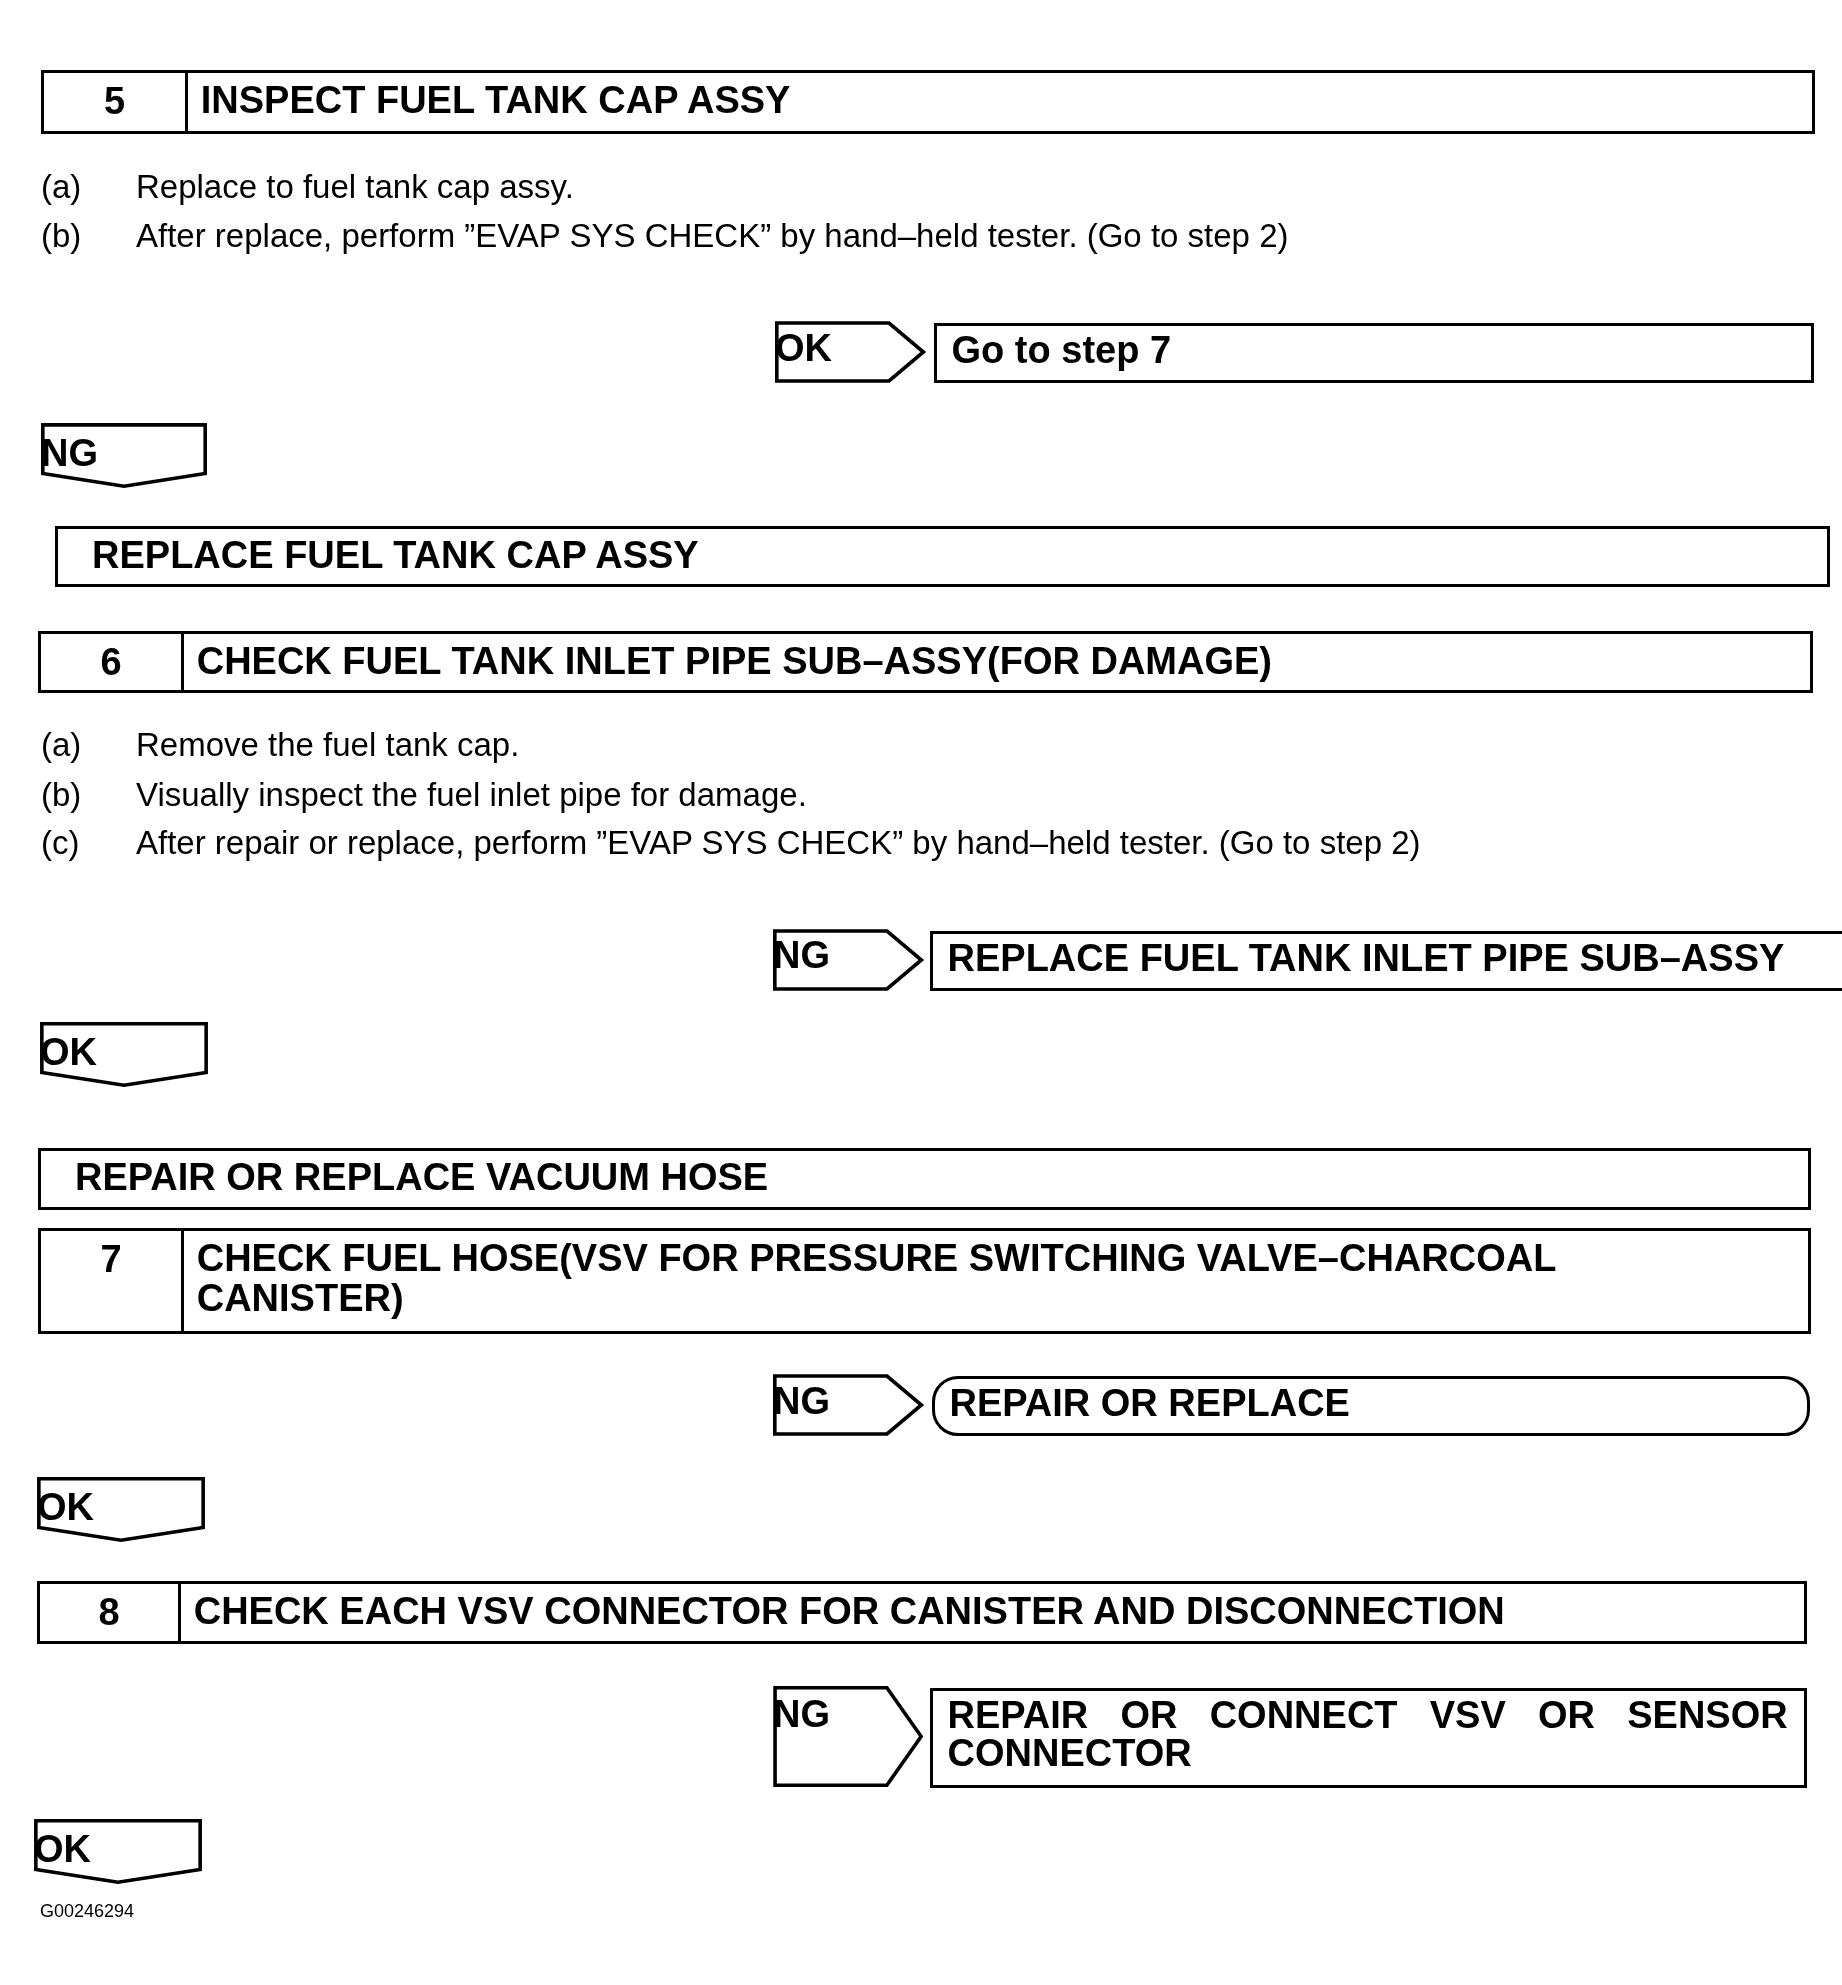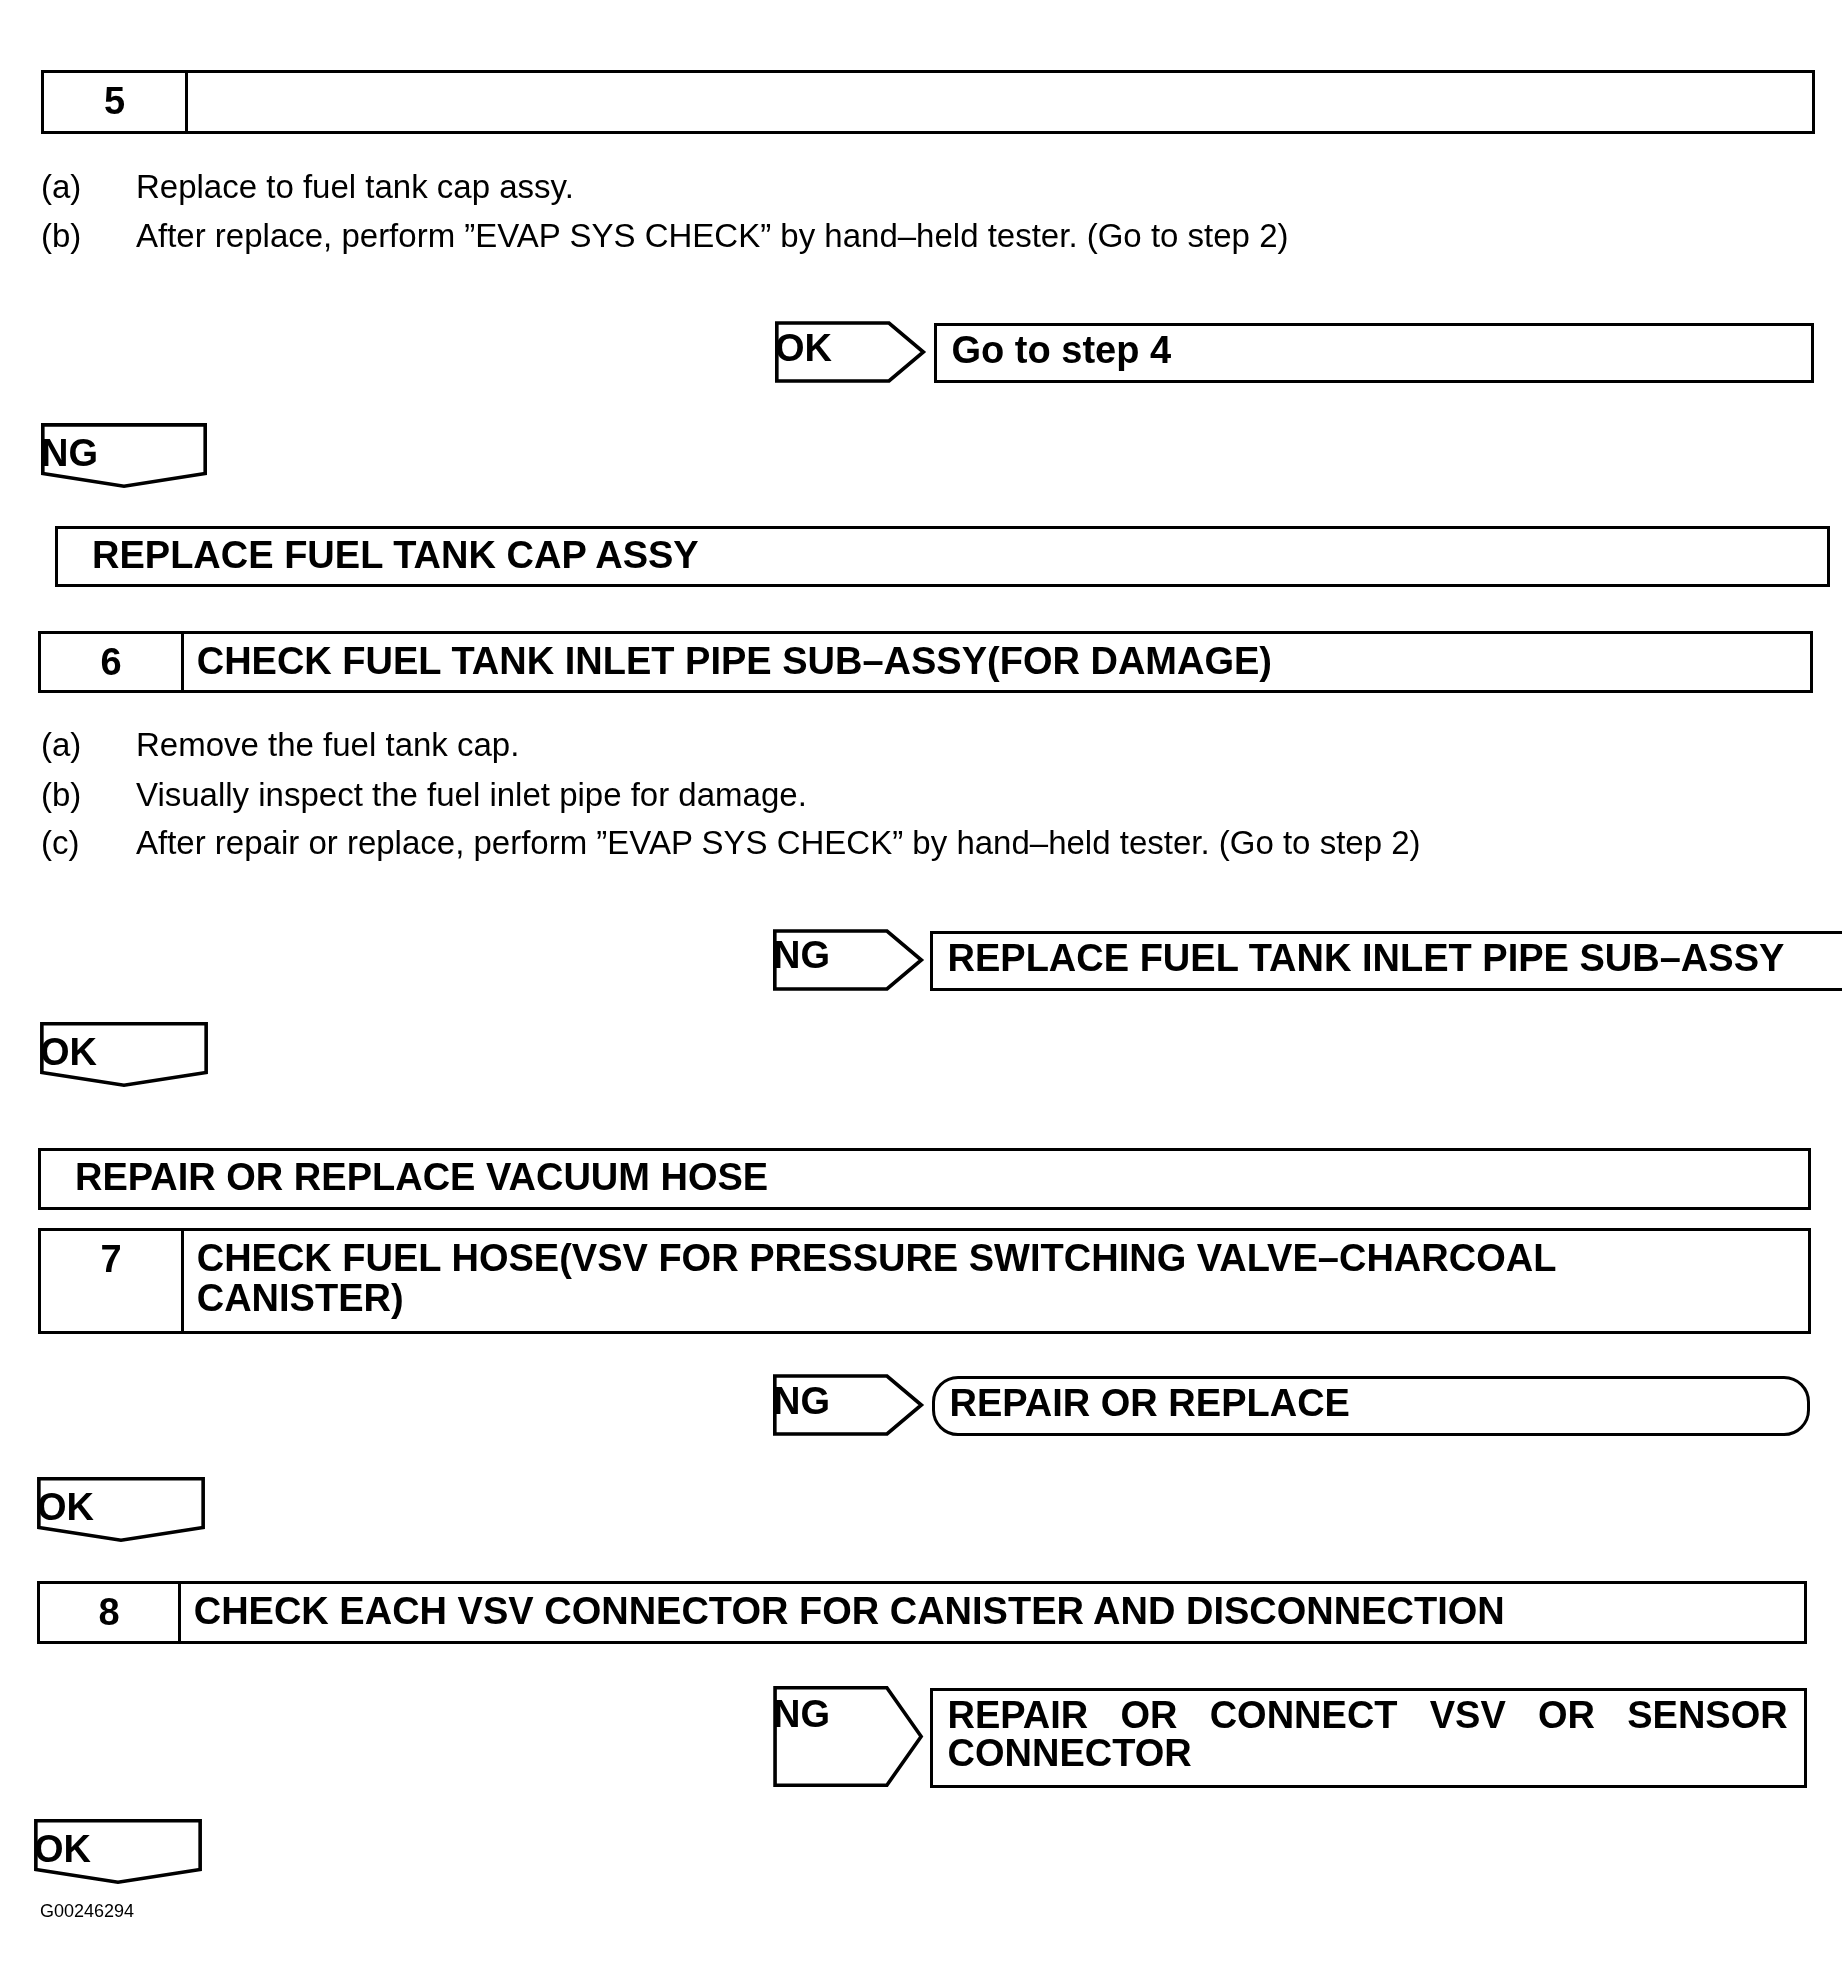--- a/index.html
+++ b/index.html
@@ -19,36 +19,37 @@
          padding: 5.4px 16.3px 0 14.5px; line-height: 38px; }
   svg.shape { position: absolute; overflow: visible; }
   .shape-label { position: absolute; font-weight: bold; font-size: 38px; text-align: left; }
   .footer { font-size: 18px; }
 </style>
 </head>
 <body>
 
 <div class="abs hdr" style="left:41px; top:70px; width:1774px; height:64px;">
   <div class="num" style="width:141px;">5</div>
+  <div class="title">INSPECT FUEL TANK CAP ASSY</div>
 </div>
 
 <div class="abs item" style="left:41px; top:168px; width:1719px; height:40px;">
   <span class="lbl">(a)</span>
   <span class="txt">Replace to fuel tank cap assy.</span>
 </div>
 <div class="abs item" style="left:41px; top:217px; width:1719px; height:40px;">
   <span class="lbl">(b)</span>
   <span class="txt">After replace, perform ”EVAP SYS CHECK” by hand–held tester. (Go to step 2)</span>
 </div>
 
 <svg class="shape" style="left:775px; top:321px;" width="152" height="62" viewBox="0 0 168 68">
   <polygon points="2,2 126,2 164,34 126,66 2,66" fill="#fff" stroke="#000" stroke-width="4"></polygon>
 </svg>
 <div class="shape-label" style="left:775px; top:327px; width:118px;">OK</div>
-<div class="abs res" style="left:934px; top:323px; width:880px; height:60px;">Go to step 4</div>
+<div class="abs res" style="left:934px; top:323px; width:880px; height:60px;">Go to step 7</div>
 
 <svg class="shape" style="left:41px; top:423px;" width="166" height="65" viewBox="0 0 184 72">
   <polygon points="2,2 182,2 182,56 92,70 2,56" fill="#fff" stroke="#000" stroke-width="4"></polygon>
 </svg>
 <div class="shape-label" style="left:41px; top:432px; width:166px;">NG</div>
 
 <div class="abs action" style="left:55px; top:526px; width:1775px; height:61px;">REPLACE FUEL TANK CAP ASSY</div>
 
 <div class="abs hdr" style="left:38px; top:631px; width:1775px; height:62px;">
   <div class="num" style="width:140px;">6</div>

